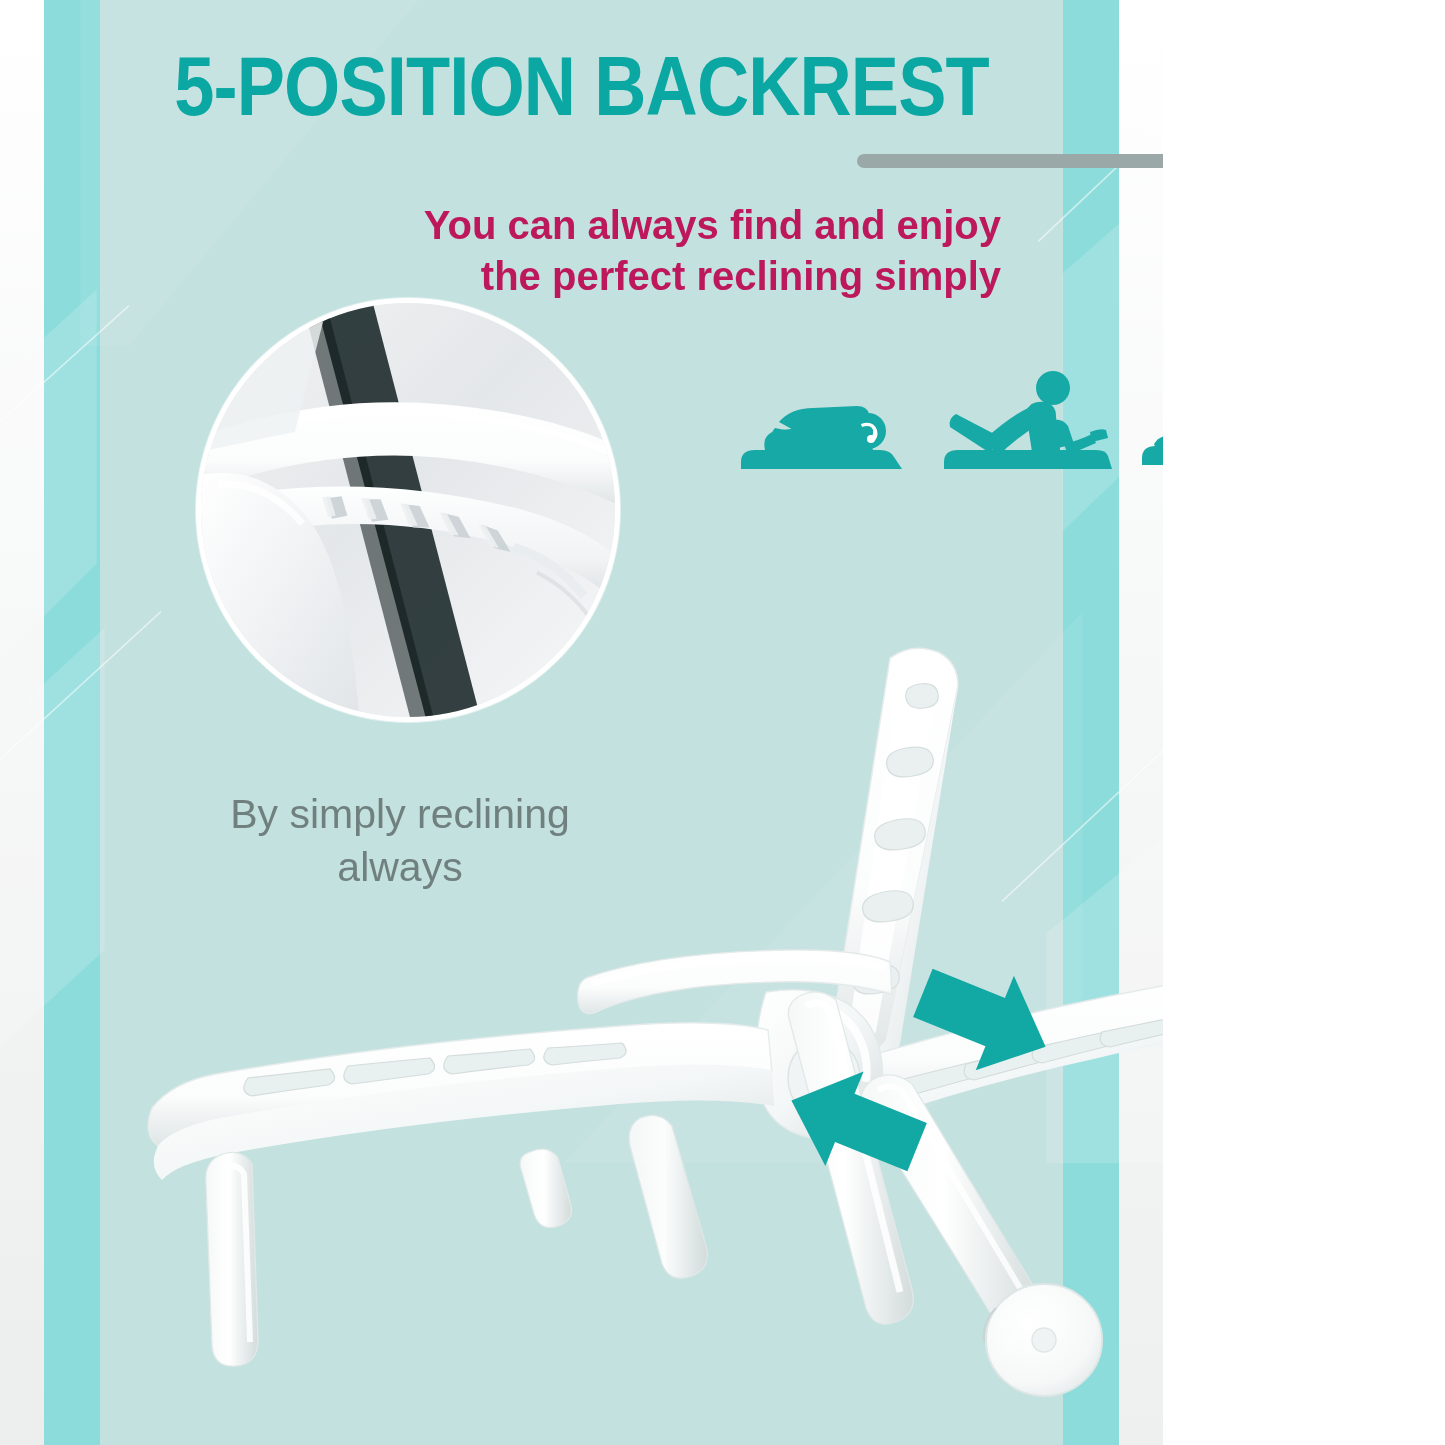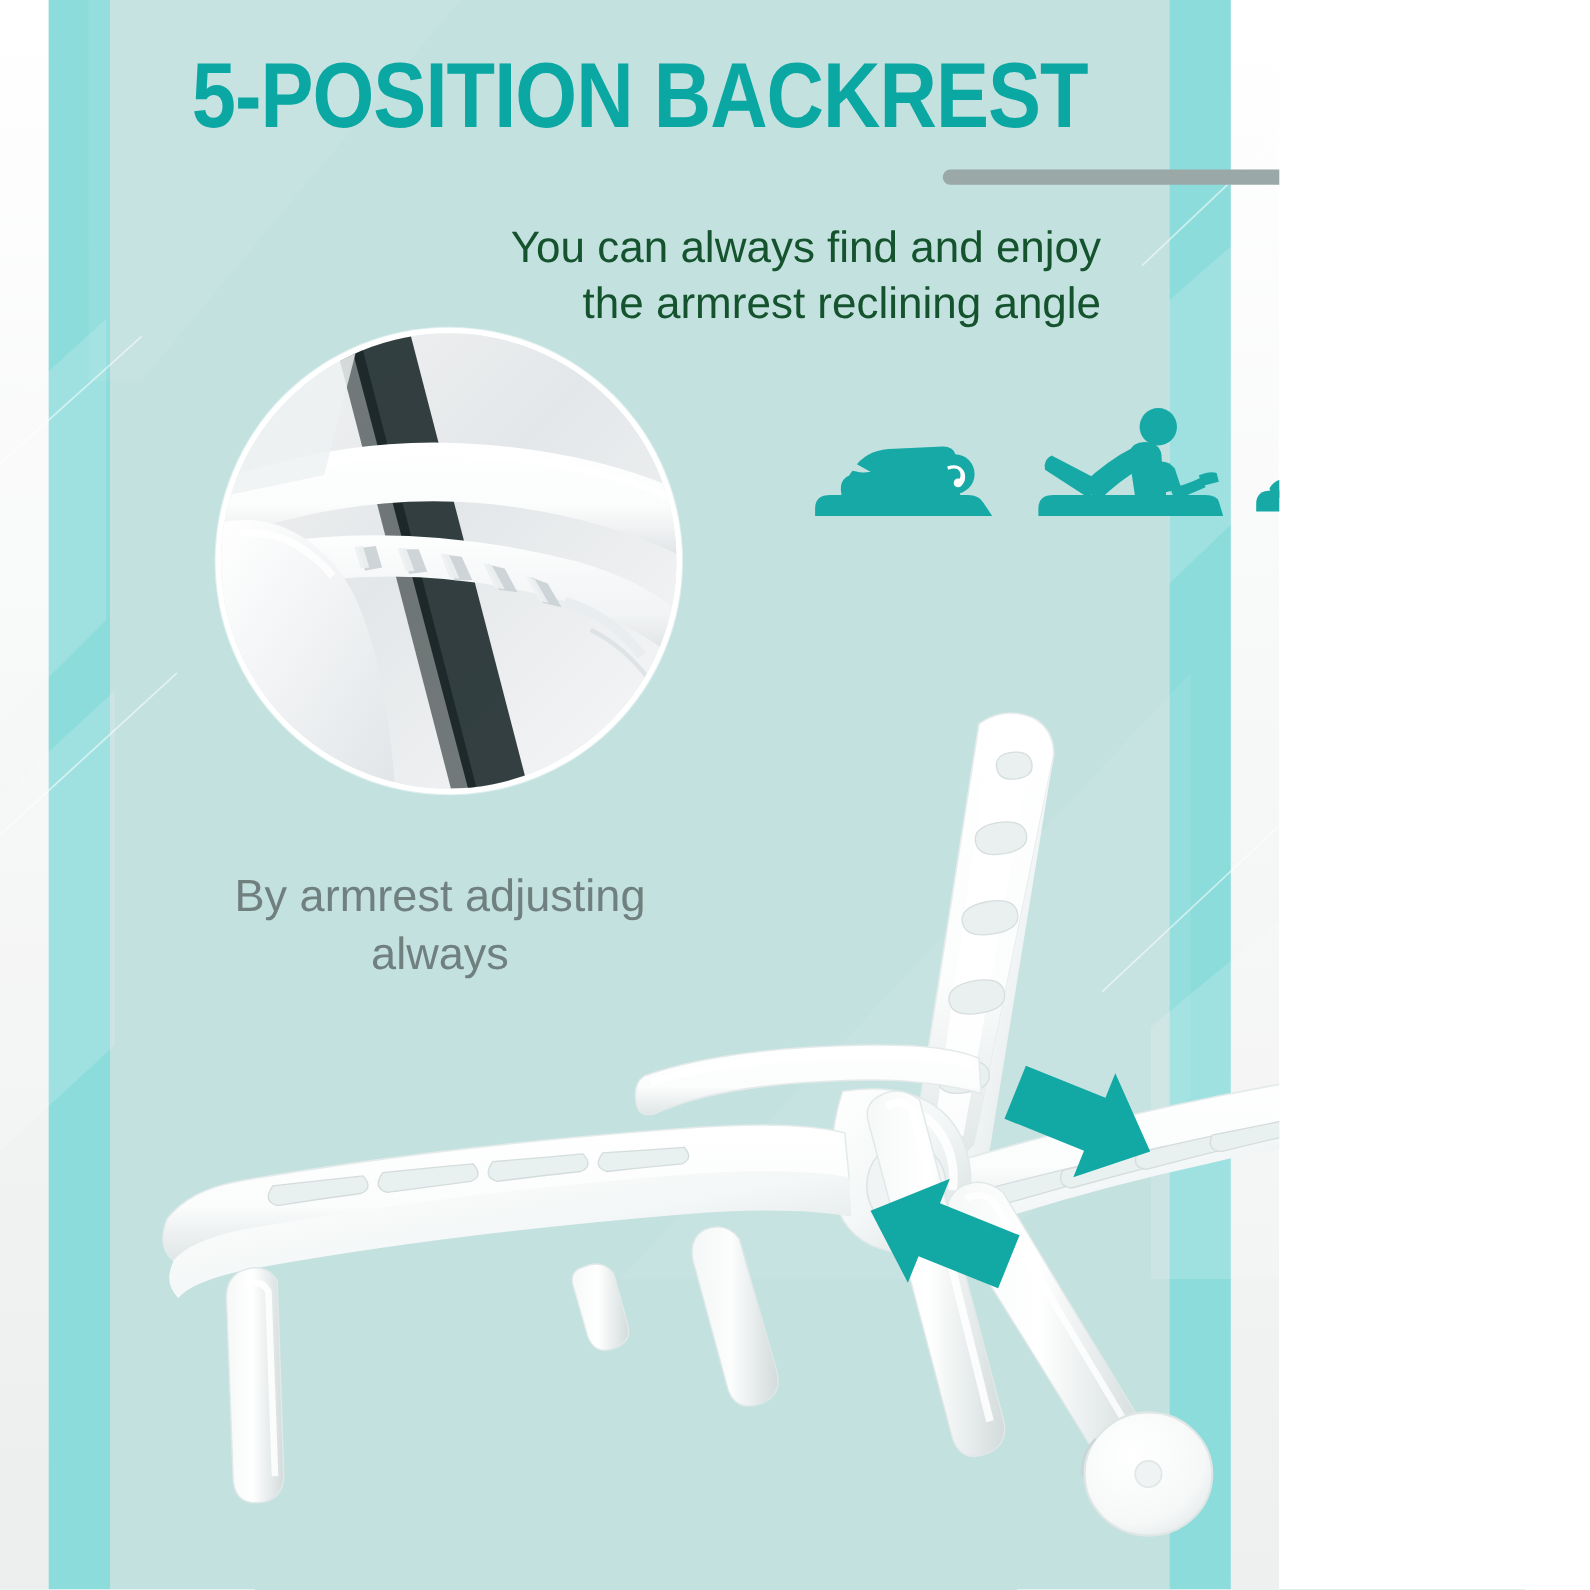--- a/index.html
+++ b/index.html
@@ -39,24 +39,24 @@
   }
   .divider {
     position:absolute;
     left:857px; top:154px; width:427px; height:14px;
     background:#9aa8a7; border-radius:7px;
   }
   .subtitle {
     position:absolute;
     right:162px; top:200px; width:620px;
     text-align:right;
-    color:#14532d;
+    color:#be185d;
     font-size:40px;
     line-height:1.28;
-    font-weight:400;
+    font-weight:700;
   }
 
   
   .picto-row { position:absolute; left:735px; top:358px; width:600px; height:132px; }
   .picto { position:absolute; top:0; width:185px; height:132px; }
   .picto.p1 { left:0; }
   .picto.p2 { left:205px; }
   .picto.p3 { left:405px; }
   .picto svg { width:100%; height:100%; display:block; }
 
@@ -106,21 +106,21 @@
     <g fill="rgba(255,255,255,0.07)">
       <polygon points="100,0 520,0 160,430 100,430"></polygon>
       <polygon points="1345,760 1345,1240 1060,1445 700,1445"></polygon>
     </g>
   </svg>
 
   <div class="title">5-POSITION BACKREST</div>
   <div class="divider"></div>
   <div class="subtitle">
     <span>You can always find and enjoy</span><br>
-    <span>the armrest reclining angle</span>
+    <span>the perfect reclining simply</span>
   </div>
 
   <div class="picto-row">
 
     <div class="picto p1">
       <svg viewBox="0 0 185 132">
         <g fill="#17a9a5">
 
           <path d="M6 104 q0 -12 14 -12 h125 q10 0 14 7 l8 12 h-161 z"></path>
 
@@ -259,21 +259,21 @@
       <path d="M18 186 Q66 182 104 226" fill="none" stroke="#ffffff" stroke-width="7" opacity="0.8"></path>
 
       <path d="M320 250 Q362 262 392 300" fill="none" stroke="#e8ecee" stroke-width="9" opacity="0.9"></path>
       <path d="M344 276 Q376 292 398 322" fill="none" stroke="#d7dde0" stroke-width="4" opacity="0.7"></path>
 
       <path d="M0 0 L130 0 L96 132 L0 152 Z" fill="#eef1f2" opacity="0.8"></path>
     </svg>
   </div>
 
   <div class="inset-caption">
-    <span>By armrest adjusting</span><br>
+    <span>By simply reclining</span><br>
     <span>always</span>
   </div>
 
   <div class="product">
     <svg viewBox="0 0 1245 760">
       <defs>
         <linearGradient id="pwTop" x1="0" y1="0" x2="0" y2="1">
           <stop offset="0" stop-color="#ffffff"></stop>
           <stop offset="0.6" stop-color="#fbfcfc"></stop>
           <stop offset="1" stop-color="#dfe5e6"></stop>

